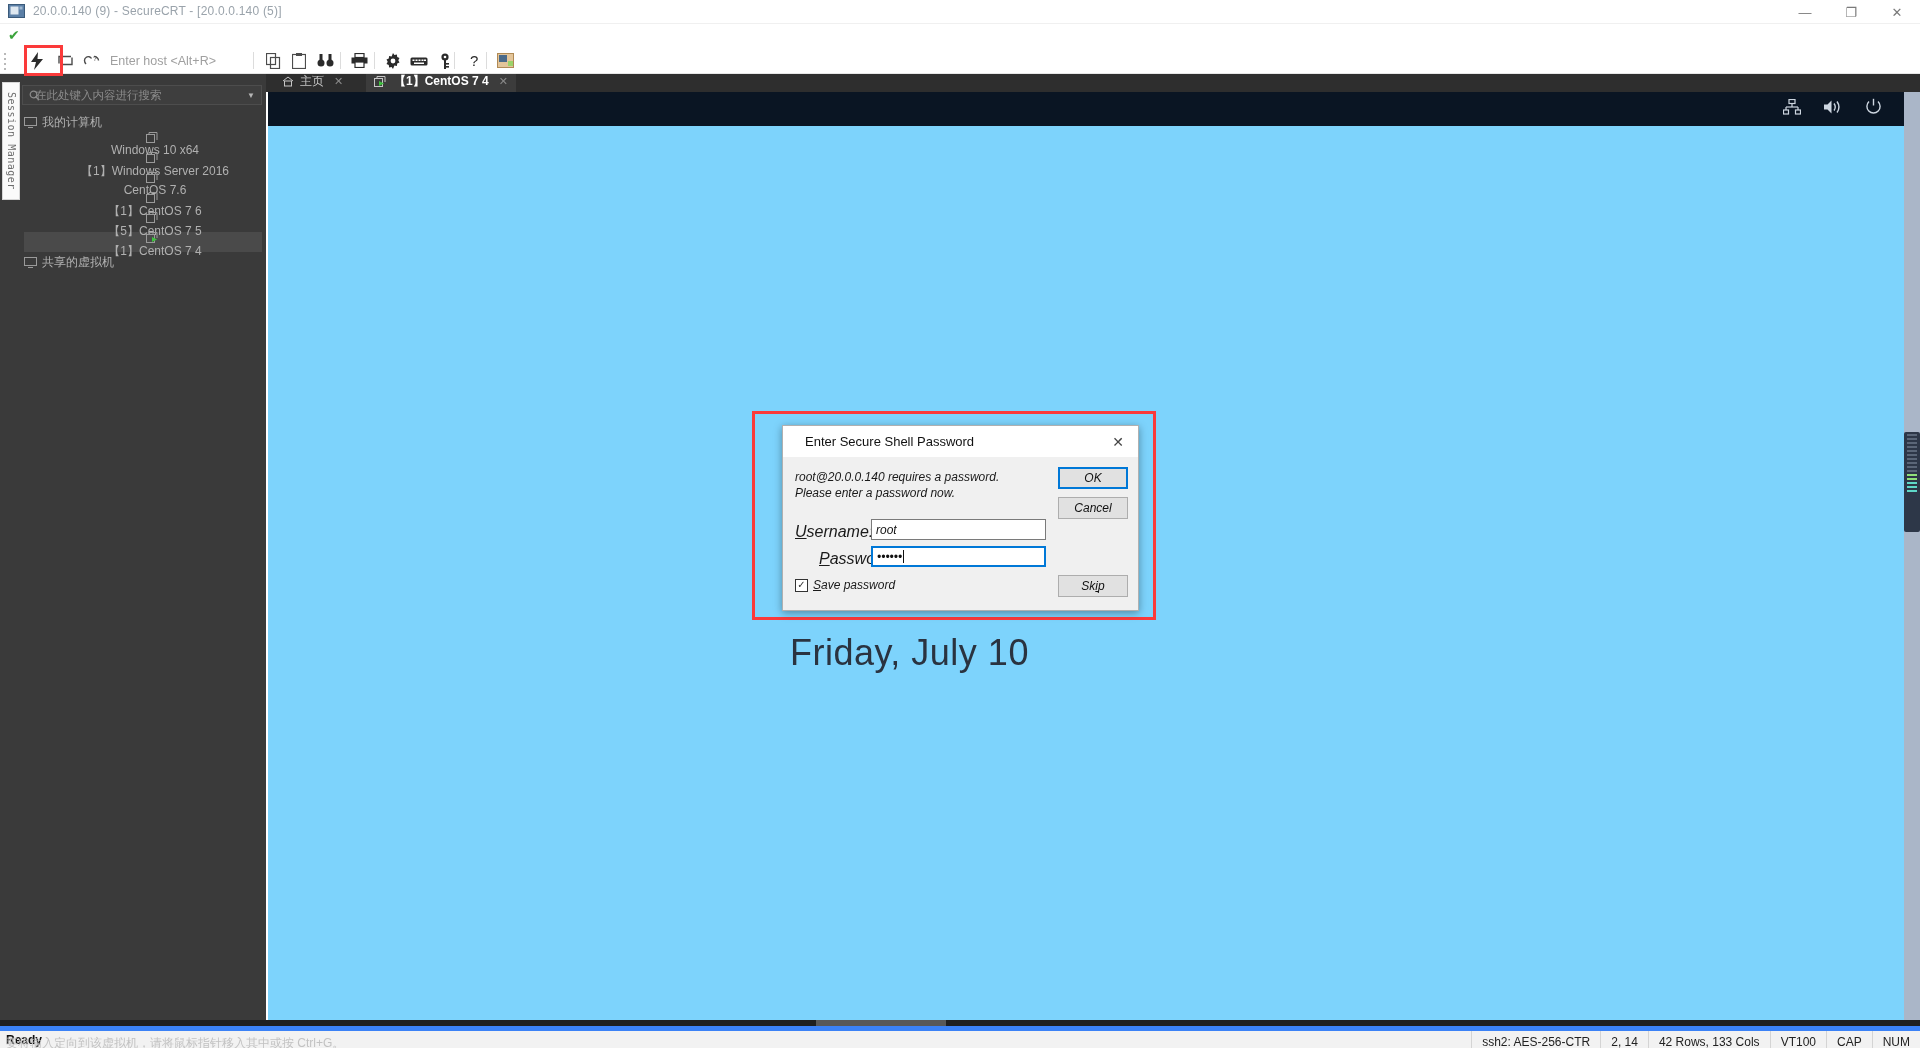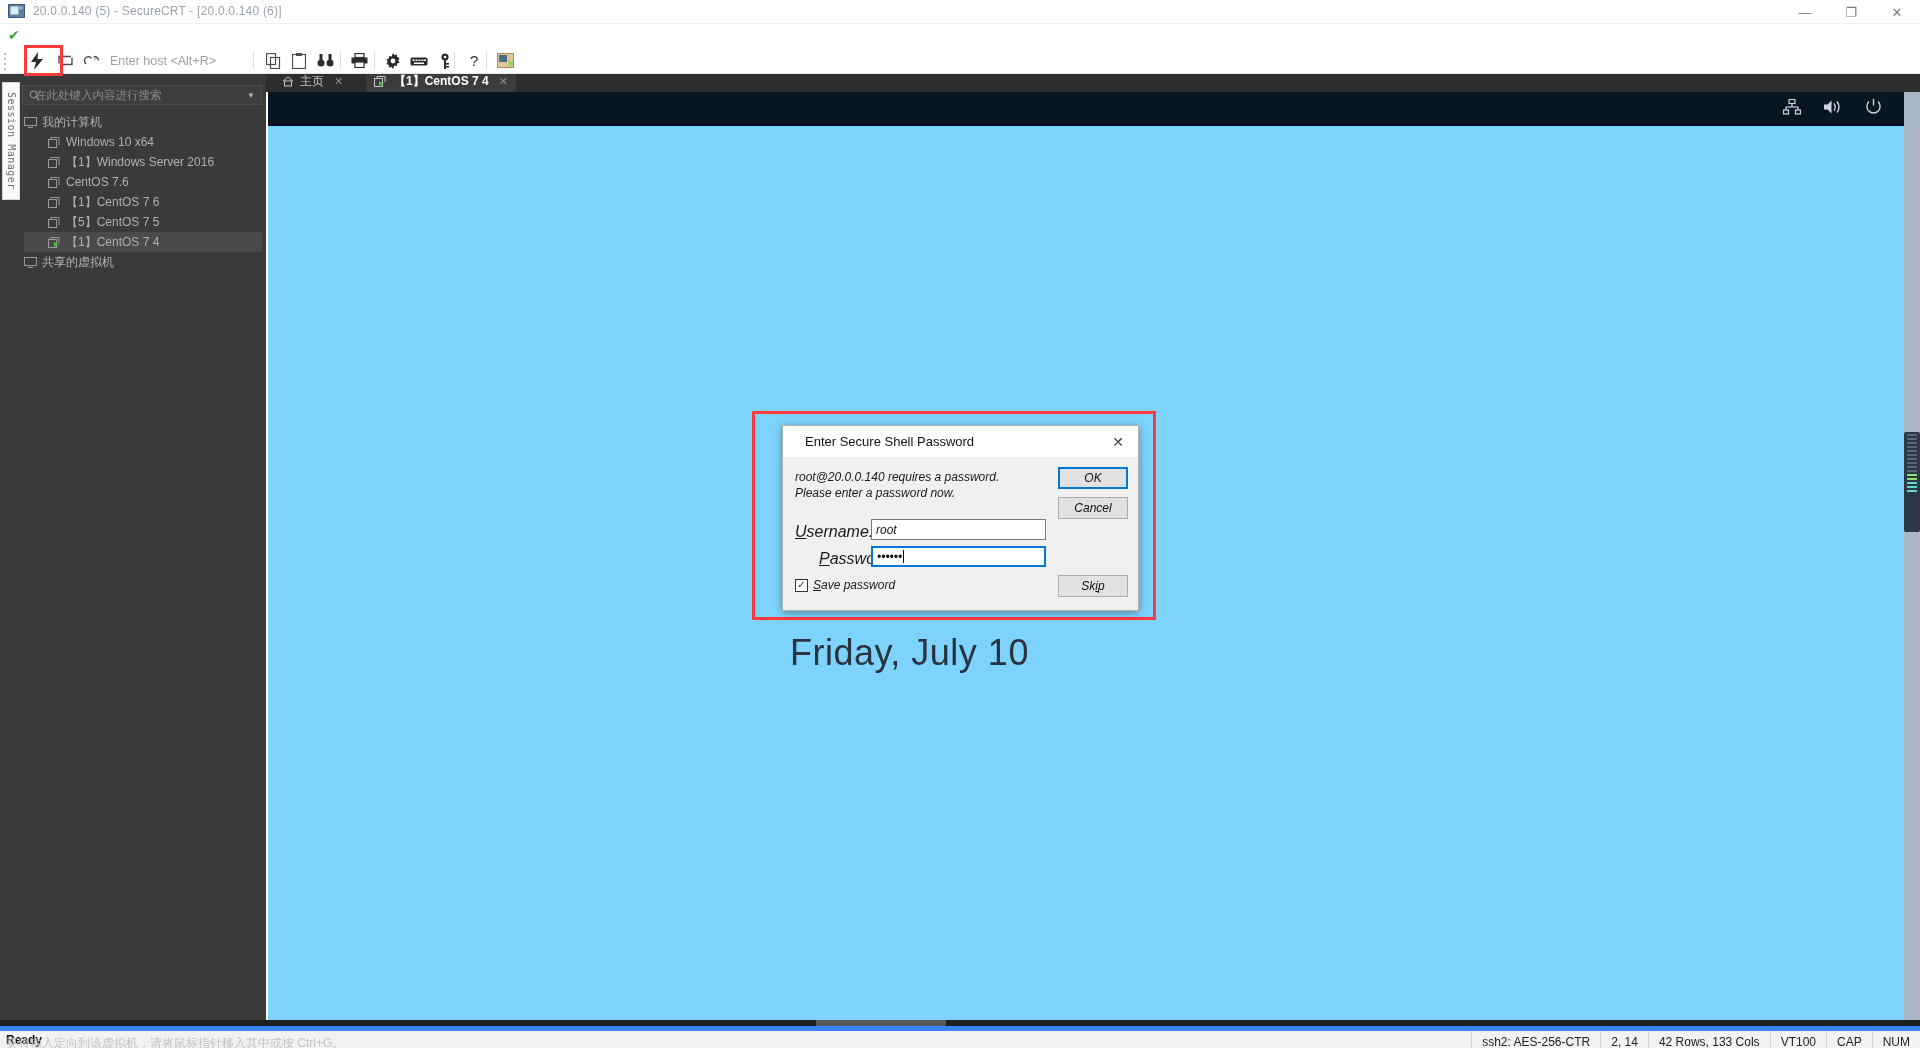--- a/index.html
+++ b/index.html
@@ -111,21 +111,21 @@
     background: #3e3e3e; border: 1px solid #4d4d4d; display: flex; align-items: center;
   }
   .vm-search .ph { font-size: 11.5px; color: #8c8c8c; margin-left: 12px; }
   .vm-search .caret { position: absolute; right: 6px; color: #b5b5b5; font-size: 8px; }
   .vm-search .mag { position: absolute; left: 6px; color: #8c8c8c; }
   .vm-tree { position: absolute; left: 24px; top: 112px; width: 238px; }
   .vm-node {
     display: flex; align-items: center; height: 20px; font-size: 12px; color: #b0b0b0;
     white-space: nowrap;
   }
-  .vm-node.child { padding-left: 24px; }
+  .vm-node.child { padding-left: 24px; flex-direction: column; }
   .vm-node .ico { width: 18px; display: flex; align-items: center; color: #9a9a9a; }
   .vm-node.active { background: #4a4a4a; }
 
   
   .vm-tabstrip {
     position: absolute; left: 266px; top: 70px; width: 1654px; height: 22px;
     background: #2e2e2e;
   }
   .vm-tab {
     position: absolute; top: 0; height: 22px; display: flex; align-items: center;
@@ -463,21 +463,21 @@
   <div class="annot-dialog"></div>
 
   <div class="titlebar">
     <span class="title-icon">
       <svg width="17" height="17" viewBox="0 0 17 17">
           <rect x="0.5" y="1.5" width="16" height="13" fill="#5b7fa6" stroke="#3a5a7a"></rect>
           <rect x="2.5" y="3.5" width="8" height="8" fill="#dfe8f0"></rect>
           <rect x="11.5" y="3.5" width="3" height="3" fill="#9fb8d0"></rect>
         </svg>
     </span>
-    <span class="title-text">20.0.0.140 (5) - SecureCRT - [20.0.0.140 (6)]</span>
+    <span class="title-text">20.0.0.140 (9) - SecureCRT - [20.0.0.140 (5)]</span>
     <div class="win-btns">
       <span class="win-btn">—</span>
       <span class="win-btn">❐</span>
       <span class="win-btn close">✕</span>
     </div>
   </div>
 
   <div class="menubar">
     <span class="menu-check">✔</span>
 

